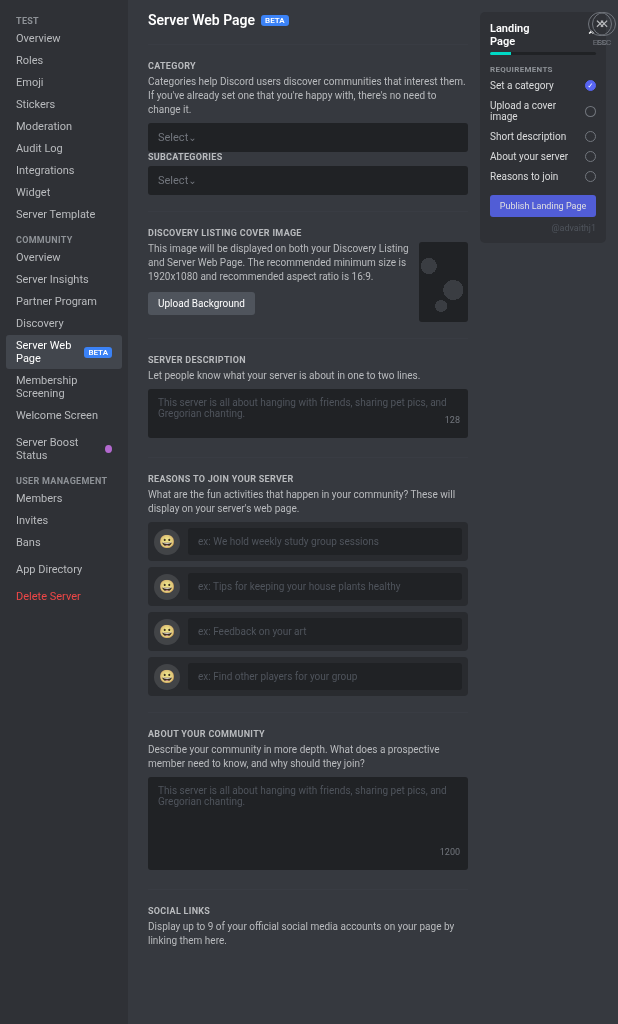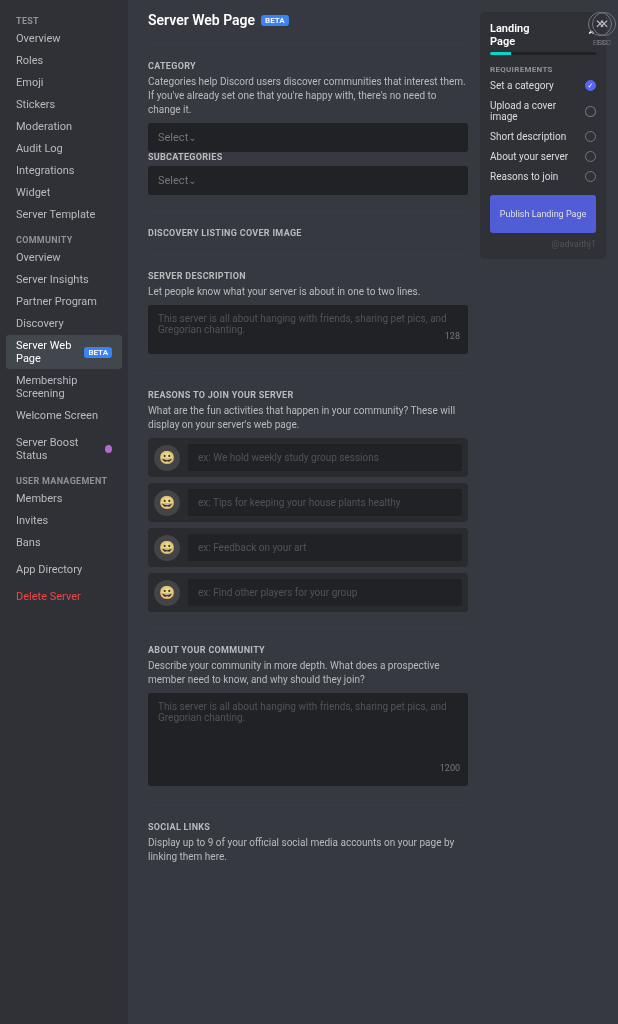--- a/index.html
+++ b/index.html
@@ -51,21 +51,21 @@
     .divider { height: 1px; background: #42464d; margin: 16px 0; opacity: 0.3; }
     
     .req-panel { position: absolute; top: 12px; right: 12px; width: 126px; background: #2f3136; border-radius: 5px; padding: 10px; }
     .req-title { font-size: 11px; font-weight: 600; color: #fff; display: flex; justify-content: space-between; align-items: center; margin-bottom: 4px; cursor: pointer; gap: 47px; }
     .req-progress { height: 3px; background: #202225; border-radius: 2px; margin-bottom: 10px; overflow: hidden; }
     .req-progress-bar { width: 20%; height: 100%; background: #00d9c5; }
     .req-label { font-size: 8px; font-weight: 700; color: #8e9297; text-transform: uppercase; margin-bottom: 6px; letter-spacing: 0.3px; }
     .req-item { display: flex; justify-content: space-between; align-items: center; font-size: 10px; color: #dcddde; margin-bottom: 9px; }
     .req-circle { width: 11px; height: 11px; border: 1.5px solid #72767d; border-radius: 50%; }
     .req-circle.done { background: #5865f2; border-color: #5865f2; display: flex; align-items: center; justify-content: center; color: #fff; font-size: 7px; }
-    .publish-btn { background: #5865f2; color: #fff; border: none; border-radius: 3px; padding: 14px 8px; font-size: 9px; cursor: pointer; width: 100%; margin-top: 4px; opacity: 0.85; }
+    .publish-btn { background: #5865f2; color: #fff; border: none; border-radius: 3px; padding: 6px 8px; font-size: 9px; cursor: pointer; width: 100%; margin-top: 4px; opacity: 0.85; }
     .username-hint { font-size: 9px; color: #4f545c; margin-top: 6px; text-align: right; }
     .close-circle { width: 24px; height: 24px; border: 1.5px solid #72767d; border-radius: 50%; display: flex; align-items: center; justify-content: center; color: #b9bbbe; font-size: 12px; cursor: pointer; margin-bottom: 2px; }
     .close-text { font-size: 8px; color: #72767d; text-align: center; }
     
     .main-wrap { flex: 1; position: relative; overflow: hidden; }
   </style>
 </head>
 <body>
 
 <div class="sidebar">
@@ -128,20 +128,27 @@
       <div class="section-label">SUBCATEGORIES</div>
       <div class="select">
         <span>Select</span>
         <span class="select-chevron">⌄</span>
       </div>
     </div>
     <div class="divider"></div>
 
     <div class="section">
       <div class="section-label">DISCOVERY LISTING COVER IMAGE</div>
+      <div class="cover-row">
+        <div>
+          <div class="cover-text">This image will be displayed on both your Discovery Listing and Server Web Page. The recommended minimum size is 1920x1080 and recommended aspect ratio is 16:9.</div>
+          <button class="upload-btn">Upload Background</button>
+        </div>
+        <div class="cover-img"></div>
+      </div>
     </div>
     <div class="divider"></div>
 
     <div class="section">
       <div class="section-label">SERVER DESCRIPTION</div>
       <div class="section-desc">Let people know what your server is about in one to two lines.</div>
       <div class="textarea-wrap">
         <textarea class="textarea" rows="3" placeholder="This server is all about hanging with friends, sharing pet pics, and Gregorian chanting." style=""></textarea>
         <div class="char-count">128</div>
       </div>

